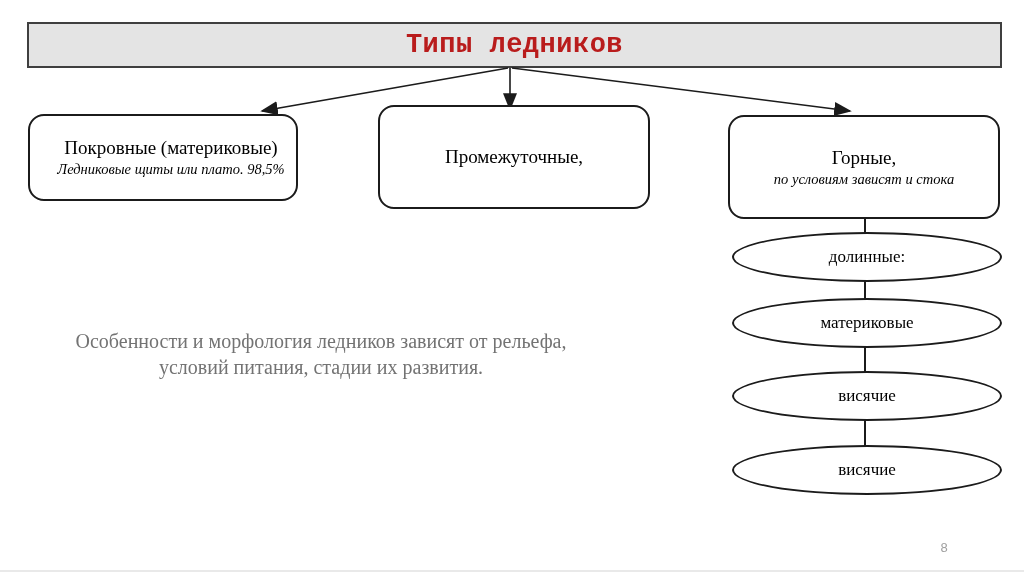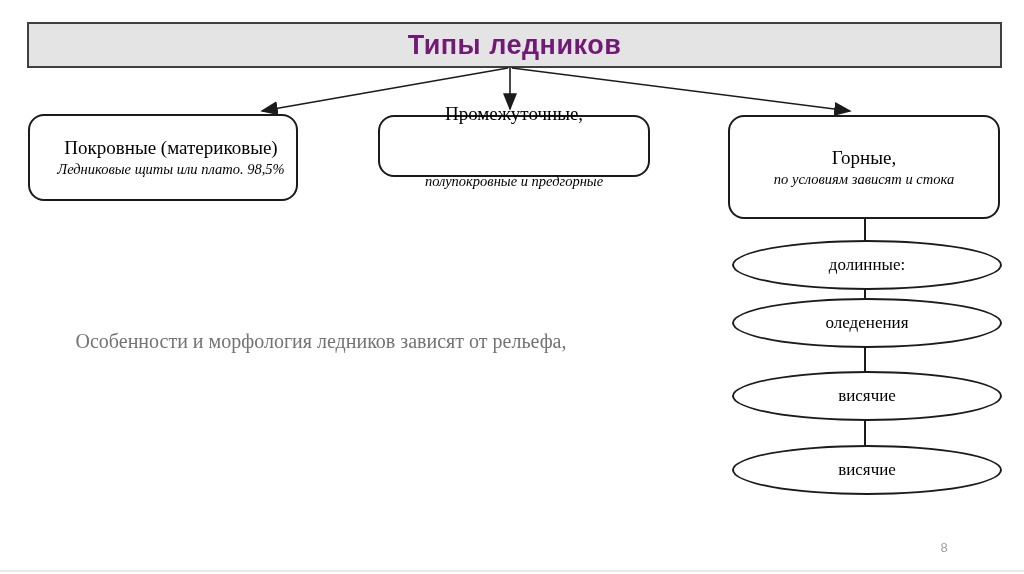--- a/index.html
+++ b/index.html
@@ -19,24 +19,24 @@
     position: absolute;
     left: 27px;
     top: 22px;
     width: 971px;
     height: 42px;
     background: #e4e4e4;
     border: 2px solid #3f3f3f;
     display: flex;
     align-items: center;
     justify-content: center;
-    font-family: Liberation Sans, sans-serif;
+    font-family: Liberation Mono, monospace;
     font-weight: bold;
     font-size: 27px;
-    color: #701a75;
+    color: #b91c1c;
     letter-spacing: 0.5px;
   }
   .connectors {
     position: absolute;
     left: 0;
     top: 0;
     z-index: 1;
   }
   .node-box {
     position: absolute;
@@ -45,21 +45,21 @@
     border-radius: 16px;
     display: flex;
     flex-direction: column;
     align-items: center;
     justify-content: center;
     text-align: center;
     z-index: 2;
     box-sizing: border-box;
   }
   .box-1 { left: 28px;  top: 114px; width: 270px; height: 87px; padding-left: 16px; }
-  .box-2 { left: 378px; top: 115px; width: 272px; height: 62px; gap: 46px; }
+  .box-2 { left: 378px; top: 105px; width: 272px; height: 104px; gap: 46px; }
   .box-3 { left: 728px; top: 115px; width: 272px; height: 104px; }
   .node-title {
     font-size: 19px;
     color: #000000;
     line-height: 24px;
   }
   .node-subtitle {
     font-style: italic;
     font-size: 14.5px;
     color: #000000;
@@ -77,21 +77,21 @@
     flex-direction: column;
     align-items: center;
     justify-content: center;
     text-align: center;
     font-size: 17px;
     line-height: 22px;
     color: #000000;
     z-index: 2;
     box-sizing: border-box;
   }
-  .ellipse-1 { top: 240px; }
+  .ellipse-1 { top: 232px; }
   .ellipse-2 { top: 298px; }
   .ellipse-3 { top: 371px; }
   .ellipse-4 { top: 445px; justify-content: center; }
   .note {
     position: absolute;
     left: 71px;
     top: 328px;
     width: 500px;
     text-align: center;
     font-size: 20px;
@@ -141,45 +141,45 @@
     <span>Типы ледников</span>
   </div>
 
   <div class="node-box box-1">
     <div class="node-title">Покровные (материковые)</div>
     <div class="node-subtitle">Ледниковые щиты или плато. 98,5%</div>
   </div>
 
   <div class="node-box box-2">
     <div class="node-title">Промежуточные,</div>
-    <div class="node-subtitle">полупокровные и предгорные</div>
   </div>
 
   <div class="node-box box-3">
     <div class="node-title">Горные,</div>
     <div class="node-subtitle">по условиям зависят и стока</div>
   </div>
 
   <div class="ellipse ellipse-1">
     <div>долинные:</div>
   </div>
 
   <div class="ellipse ellipse-2">
-    <div>оледенения</div>
+    <div>материковые</div>
   </div>
 
   <div class="ellipse ellipse-3">
     <div>висячие</div>
   </div>
 
   <div class="ellipse ellipse-4">
     <div>висячие</div>
   </div>
 
   <div class="note">
     <div>Особенности и морфология ледников зависят от рельефа,</div>
+    <div>условий питания, стадии их развития.</div>
   </div>
 
   <div class="page-number">8</div>
 
   <div class="bottom-rule"></div>
 
 </div>
 
 </body></html>

